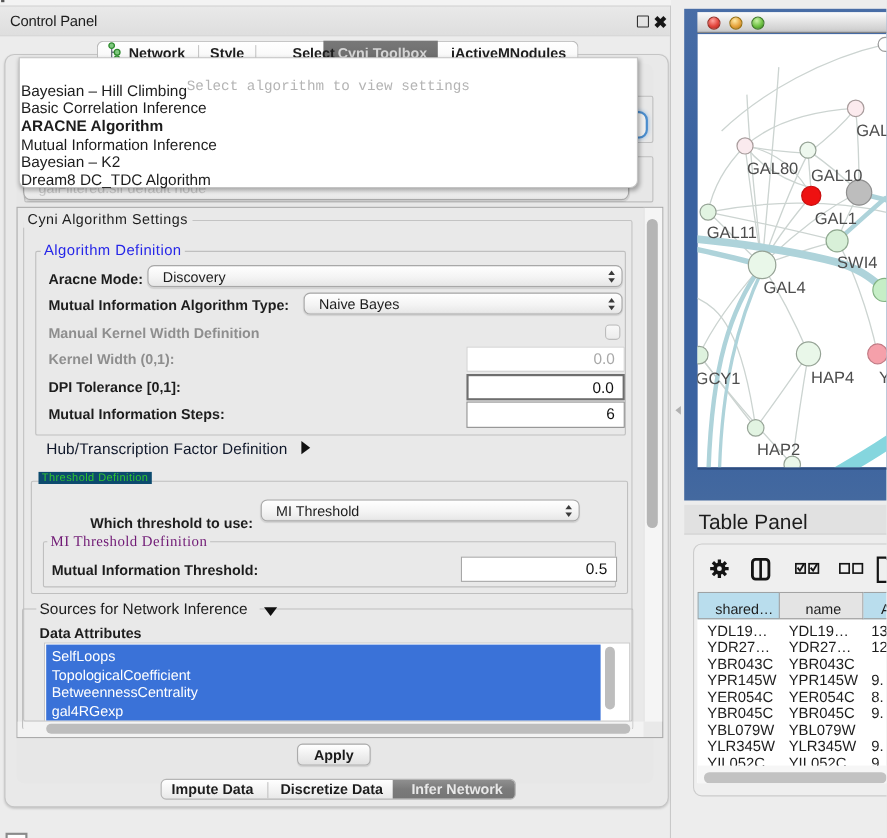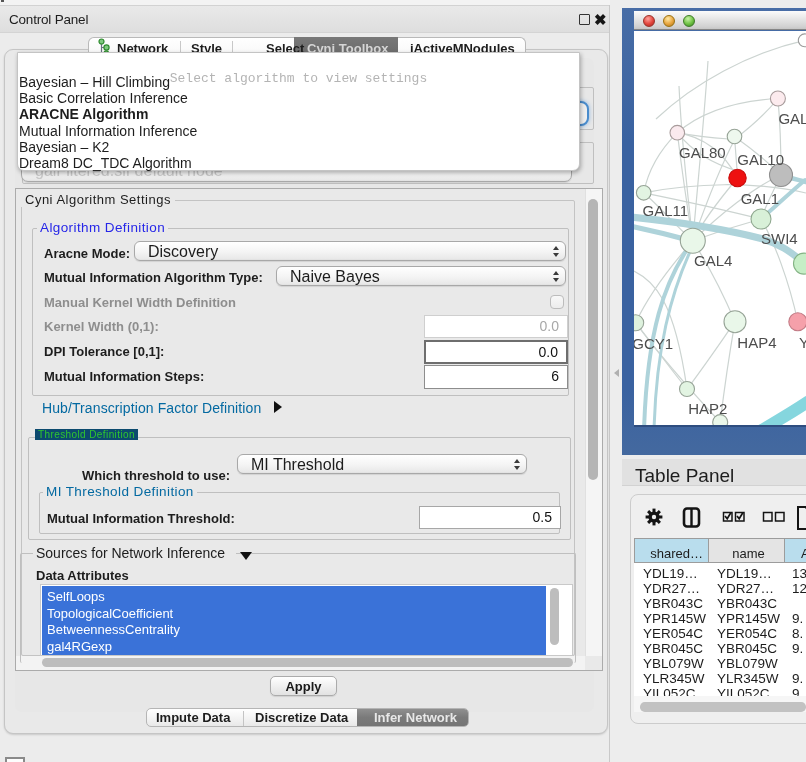--- a/index.html
+++ b/index.html
@@ -3,21 +3,21 @@
 <meta charset="utf-8">
 <style>
 * { margin:0; padding:0; box-sizing:border-box; }
 html,body { width:806px; height:762px; }
 body { font-family:"Liberation Sans", sans-serif; background:#ededed; position:relative; overflow:hidden; }
 .abs { position:absolute; }
 .b13 { font-size:13px; font-weight:bold; color:#1d1d1d; }
 .r13 { font-size:13px; color:#1d1d1d; }
 .combo { position:absolute; height:20px; border:1px solid #a8a8a8; border-radius:6px;
   background:linear-gradient(#ffffff, #f4f4f4 55%, #e9e9e9 92%, #e0e0e0); box-shadow:0 1px 1px rgba(0,0,0,0.1);
-  font-size:16px; color:#1c1c1c; line-height:19px; padding-left:13px; }
+  font-size:13px; color:#1c1c1c; line-height:19px; padding-left:13px; }
 .arrows { position:absolute; width:7px; height:13px; }
 .arrows:before { content:""; position:absolute; left:0; top:1px; border-left:3.5px solid transparent; border-right:3.5px solid transparent; border-bottom:4.5px solid #3a3a3a; }
 .arrows:after { content:""; position:absolute; left:0; bottom:1px; border-left:3.5px solid transparent; border-right:3.5px solid transparent; border-top:4.5px solid #3a3a3a; }
 .field { position:absolute; height:23px; background:#fff; border:1px solid #bdbdbd;
   font-size:14px; color:#111; text-align:right; padding-right:8px; line-height:21px; }
 .grp { position:absolute; border:1px solid #bfbfbf; border-radius:2px; }
 .grplabel { position:absolute; top:-8px; background:#e9e9e9; padding:0 4px; font-size:13px; line-height:15px; }
 </style>
 </head>
 <body>
@@ -97,32 +97,32 @@
 
 <div class="abs b13" style="left:44px;top:319px;color:#8e8e8e;">Kernel Width (0,1):</div>
 <div class="field" style="left:424px;top:315px;width:144px;color:#a8a8a8;border-color:#cfcfcf;">0.0</div>
 
 <div class="abs b13" style="left:44px;top:344px;">DPI Tolerance [0,1]:</div>
 <div class="field" style="left:424px;top:340px;width:144px;height:24px;border:2px solid #6e6e6e;line-height:20px;">0.0</div>
 
 <div class="abs b13" style="left:44px;top:369px;">Mutual Information Steps:</div>
 <div class="field" style="left:424px;top:365px;width:144px;height:24px;border:1.5px solid #8d8d8d;line-height:21px;">6</div>
 
-<div class="abs" style="left:42px;top:400px;font-size:14px;letter-spacing:0.1px;color:#0369a1;">Hub/Transcription Factor Definition</div>
+<div class="abs" style="left:42px;top:400px;font-size:14px;letter-spacing:0.1px;color:#0f172a;">Hub/Transcription Factor Definition</div>
 <div class="abs" style="left:274px;top:401px;width:0;height:0;border-top:6.5px solid transparent;border-bottom:6.5px solid transparent;border-left:8.5px solid #111;"></div>
 
 <div class="grp" style="left:28px;top:437px;width:543px;height:103px;"></div>
 <div class="abs" style="left:35px;top:429px;background:#0c4a6e;padding:0 3px;font-size:10px;letter-spacing:0.4px;color:#2fc62f;">Threshold Definition</div>
 
 <div class="abs b13" style="left:82px;top:457px;margin-top:11px;">Which threshold to use:</div>
 <div class="combo" style="left:237px;top:454px;width:290px;">MI Threshold</div>
 <div class="arrows" style="left:514px;top:458px;"></div>
 
 <div class="grp" style="left:39px;top:492px;width:521px;height:42px;"></div>
-<div class="abs" style="left:43px;top:484px;background:#e9e9e9;padding:0 3px;font-size:13.5px;letter-spacing:0.4px;color:#0369a1;">MI Threshold Definition</div>
+<div class="abs" style="left:43px;top:484px;background:#e9e9e9;padding:0 3px;font-size:13.5px;letter-spacing:0.4px;color:#701a75;font-family:Liberation Serif, serif;">MI Threshold Definition</div>
 <div class="abs b13" style="left:47px;top:511px;">Mutual Information Threshold:</div>
 <div class="field" style="left:419px;top:506px;width:142px;border-color:#a7a7a7;">0.5</div>
 
 <div class="grp" style="left:20px;top:553px;width:556px;height:110px;border-bottom:none;"></div>
 <div class="abs" style="left:33px;top:545px;background:#e9e9e9;padding:0 3px;font-size:14px;color:#1d1d1d;">Sources for Network Inference &nbsp;</div>
 <div class="abs" style="left:240px;top:552px;width:0;height:0;border-left:6.5px solid transparent;border-right:6.5px solid transparent;border-top:8px solid #111;"></div>
 <div class="abs b13" style="left:36px;top:568px;">Data Attributes</div>
 
 <div class="abs" style="left:40px;top:584px;width:533px;height:72px;background:#fff;border:1px solid #c9c9c9;"></div>
 <div class="abs" style="left:42px;top:586px;width:504px;height:69px;background:#3a72d8;"></div>

